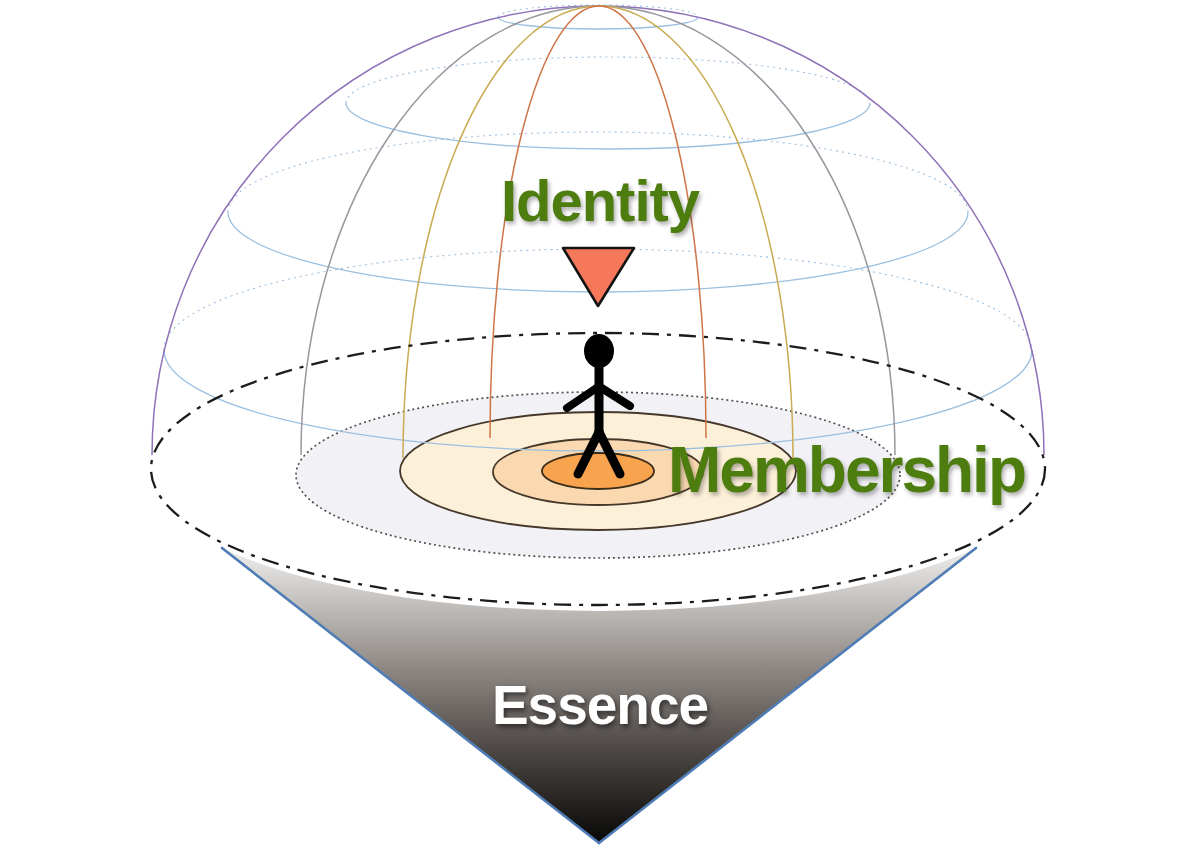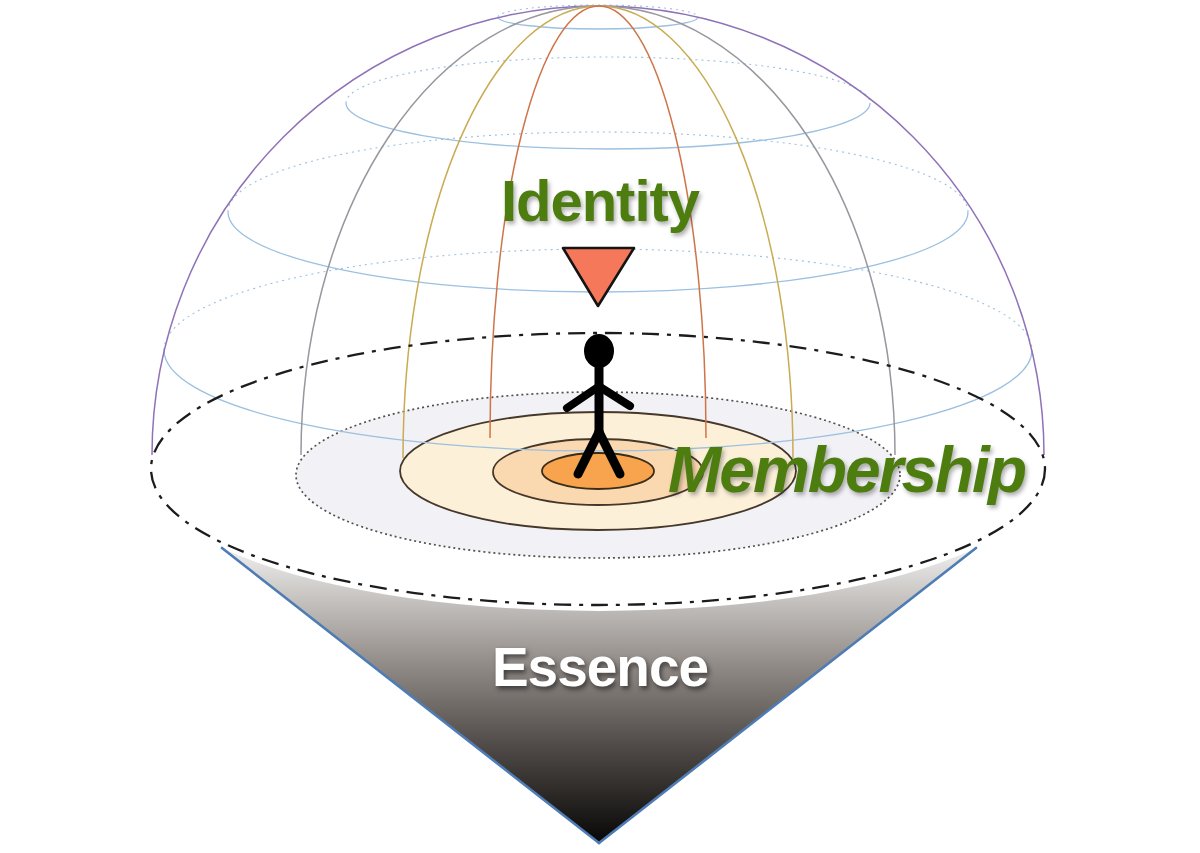--- a/index.html
+++ b/index.html
@@ -25,24 +25,23 @@
   #label-identity{
     left:600px;top:172px;
     transform:translateX(-50%);
     font-size:58px;
     letter-spacing:-1px;
   }
   #label-membership{
     left:668px;top:438px;
     font-size:64px;
     letter-spacing:-2px;
-    font-style:italic;
   }
   #label-essence{
-    left:600px;top:640px;
+    left:600px;top:678px;
     transform:translateX(-50%);
     font-size:55px;
     font-weight:600;
     color:#ffffff;
     letter-spacing:-1px;
     text-shadow:2px 3px 5px rgba(0,0,0,0.55);
   }
 </style>
 </head>
 <body>

